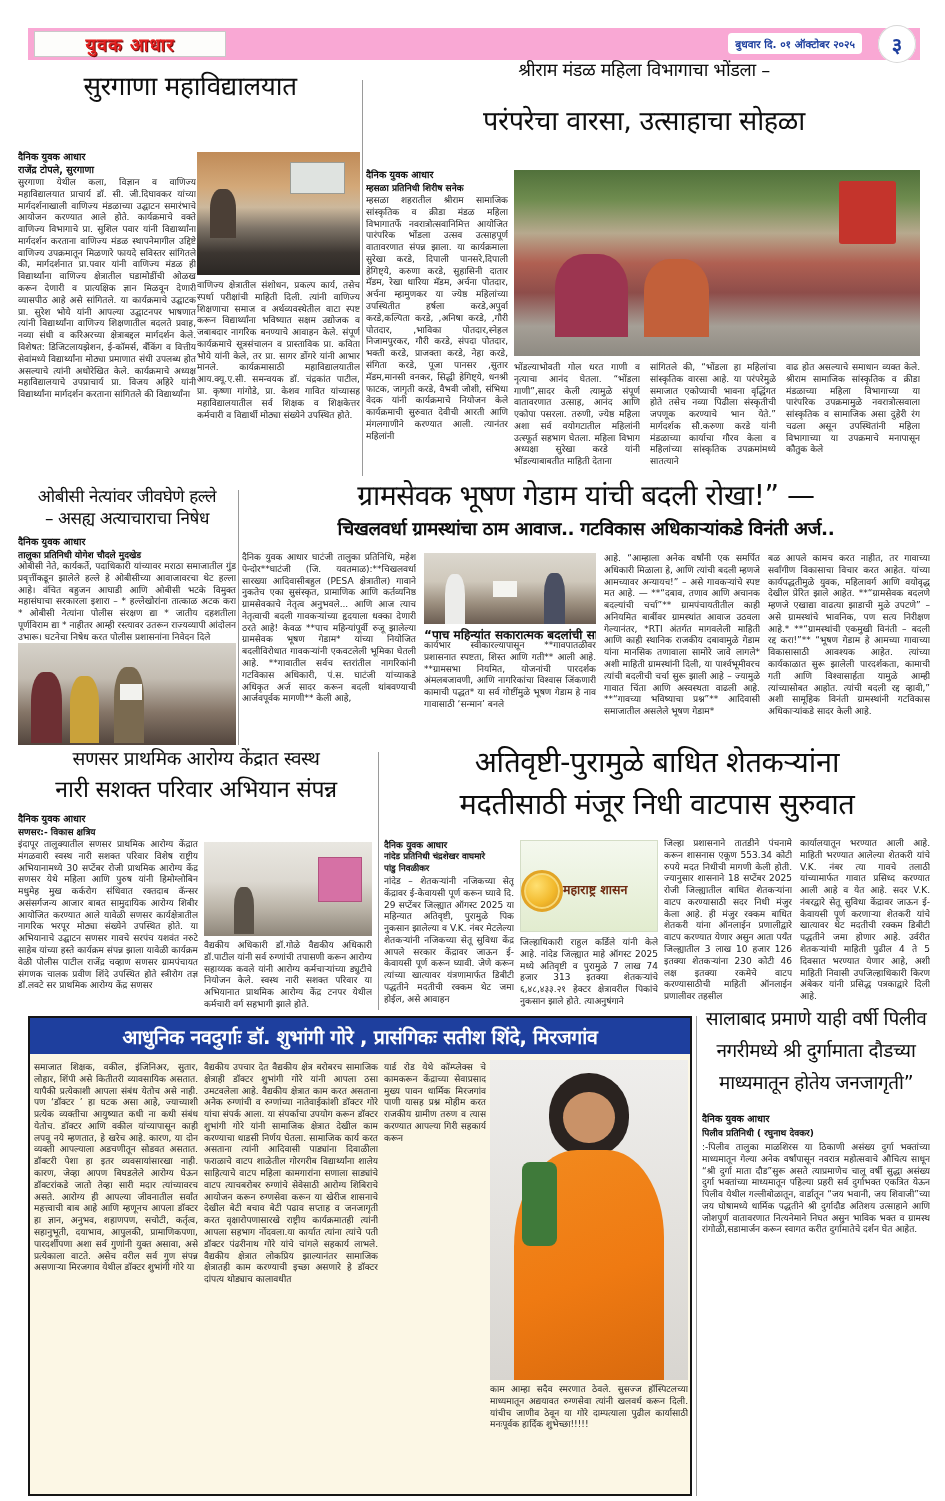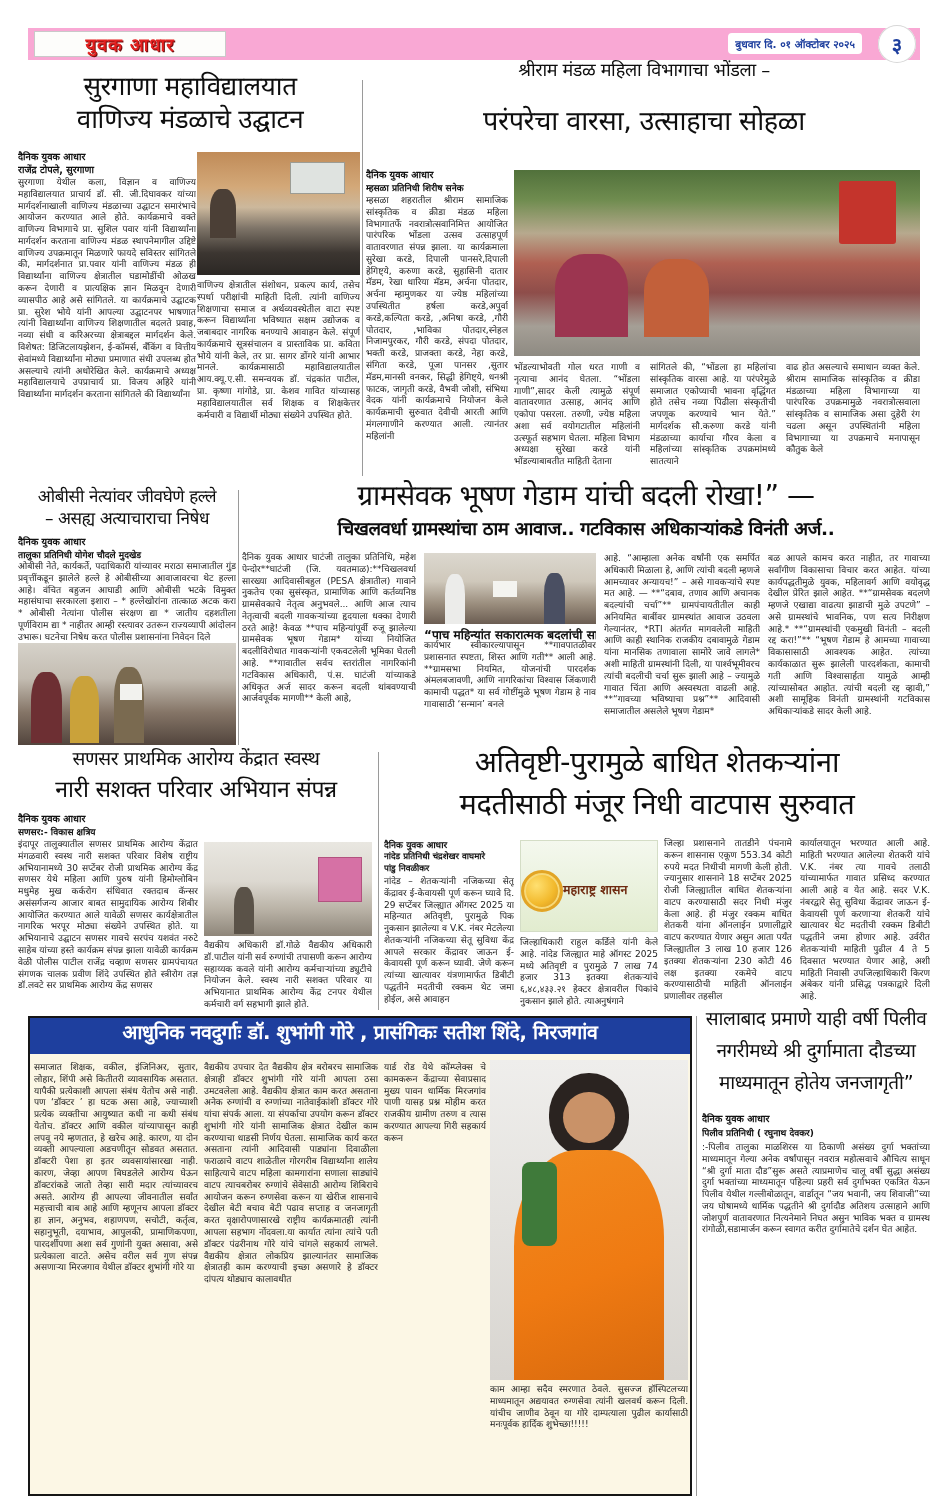--- a/index.html
+++ b/index.html
@@ -13,21 +13,21 @@
   .photo{position:absolute;overflow:hidden}
   .rule-v{position:absolute;width:1px;background:#9a9a9a}
   
   .topbar{position:absolute;left:28px;top:28px;width:892px;height:32px;background:#f9a8d4}
   .logo-patch{position:absolute;left:6px;top:3px;width:192px;height:26px;background:#fdfdfb;display:flex;align-items:center;justify-content:center;border:1px solid #c9c9c9}
   .logo-text{color:#e3201f;font-weight:800;font-size:18px;letter-spacing:1px;text-shadow:1px 1px 0 #6d0d0d}
   .date-pill{position:absolute;right:58px;top:5px;height:21px;background:#ffffff;border-radius:4px;display:flex;align-items:center;padding:0 7px;color:#1e3f9e;font-weight:700;font-size:10.5px}
   .page-circle{position:absolute;right:4px;top:-3px;width:38px;height:38px;background:#ffffff;border-radius:50%;display:flex;align-items:center;justify-content:center;color:#1e3f9e;font-weight:800;font-size:20px;box-shadow:0 0 0 1px #d7d7d7 inset}
   
   .feature-box{position:absolute;left:28px;top:1016px;width:664px;height:480px;border:2px solid #161616;background:#fcf7e5}
-  .feature-bar{position:absolute;left:0;top:0;width:100%;height:36px;background:#1e3f9e;display:flex;align-items:flex-start;justify-content:center}
+  .feature-bar{position:absolute;left:0;top:0;width:100%;height:36px;background:#1e3f9e;display:flex;align-items:center;justify-content:center}
   .feature-title{color:#ffffff;font-weight:800;font-size:19.5px;letter-spacing:-0.3px;white-space:nowrap}
   .seal-box{position:absolute;display:flex;flex-direction:row;align-items:center;justify-content:flex-start;background:linear-gradient(180deg,#f4f8ee 0%,#e2eccf 100%);border:1px solid #d4ddc6}
   .seal-circle{width:42px;height:42px;margin-top:9px;border-radius:50%;background:radial-gradient(circle at 35% 35%,#ffe071 0%,#f2b92c 55%,#cd8a1c 100%);border:3px solid #e2a425;box-shadow:0 0 0 2px #f7d877 inset}
   .seal-label{margin-top:7px;font-weight:800;font-size:12.5px;color:#6e2a10}
   .caption-strip{position:absolute;left:0;right:0;bottom:6px;text-align:center;color:#ffe9a8;font-weight:700;font-size:10.5px;line-height:1.45;text-shadow:1px 1px 2px #000}
   .photo-cap{font-size:12px;font-weight:700;color:#111;text-align:center;overflow:hidden;white-space:nowrap}
   .flag{position:absolute;width:0;height:0}
 </style>
 </head>
 <body>
@@ -36,21 +36,20 @@
 
   <div class="topbar">
     <div class="logo-patch">
       <span class="logo-text">युवक आधार</span>
     </div>
     <div class="date-pill">बुधवार दि. ०१ ऑक्टोबर २०२५</div>
     <div class="page-circle">३</div>
   </div>
 
   <div class="abs hl" style="left:18px;top:72px;width:344px;font-size:26px">सुरगाणा महाविद्यालयात</div>
-  <div class="abs hl" style="left:18px;top:105px;width:344px;font-size:26px">वाणिज्य मंडळाचे उद्घाटन</div>
   <div class="abs byline" style="left:18px;top:150px;width:180px">दैनिक युवक आधार</div>
   <div class="abs byline" style="left:18px;top:163px;width:180px">राजेंद्र टोपले, सुरगाणा</div>
   <div class="photo" style="left:197px;top:152px;width:163px;height:123px;background:linear-gradient(180deg,#c08b58 0%,#d3a878 28%,#ccb89c 45%,#7e7468 62%,#3c3631 82%,#2b2724 100%)">
     <div style="position:absolute;left:57%;top:8%;width:34%;height:26%;background:#dfe3e0;border:1px solid #9c9c94"></div>
     <div style="position:absolute;left:8%;top:30%;width:16%;height:40%;background:#4b3f36;border-radius:40% 40% 0 0"></div>
   </div>
   <div class="abs body-text" style="left:18px;top:177px;width:178px;height:300px">सुरगाणा येथील कला, विज्ञान व वाणिज्य महाविद्यालयात प्राचार्य डॉ. सी. जी.दिघावकर यांच्या मार्गदर्शनाखाली वाणिज्य मंडळाच्या उद्घाटन समारंभाचे आयोजन करण्यात आले होते. कार्यक्रमाचे वक्ते वाणिज्य विभागाचे प्रा. सुशिल पवार यांनी विद्यार्थ्यांना मार्गदर्शन करताना वाणिज्य मंडळ स्थापनेमागील उद्दिष्टे वाणिज्य उपक्रमातून मिळणारे फायदे सविस्तर सांगितले की, मार्गदर्शनात प्रा.पवार यांनी वाणिज्य मंडळ ही विद्यार्थ्यांना वाणिज्य क्षेत्रातील घडामोडींची ओळख करून देणारी व प्रात्यक्षिक ज्ञान मिळवून देणारी व्यासपीठ आहे असे सांगितले. या कार्यक्रमाचे उद्घाटक प्रा. सुरेश भोये यांनी आपल्या उद्घाटनपर भाषणात त्यांनी विद्यार्थ्यांना वाणिज्य शिक्षणातील बदलते प्रवाह, नव्या संधी व करिअरच्या क्षेत्राबद्दल मार्गदर्शन केले. विशेषत: डिजिटलायझेशन, ई-कॉमर्स, बँकिंग व वित्तीय सेवांमध्ये विद्यार्थ्यांना मोठ्या प्रमाणात संधी उपलब्ध होत असल्याचे त्यांनी अधोरेखित केले. कार्यक्रमाचे अध्यक्ष महाविद्यालयाचे उपप्राचार्य प्रा. विजय अहिरे यांनी विद्यार्थ्यांना मार्गदर्शन करताना सांगितले की विद्यार्थ्यांना</div>
   <div class="abs body-text" style="left:197px;top:280px;width:163px;height:197px">वाणिज्य क्षेत्रातील संशोधन, प्रकल्प कार्य, तसेच स्पर्धा परीक्षांची माहिती दिली. त्यांनी वाणिज्य शिक्षणाचा समाज व अर्थव्यवस्थेतील वाटा स्पष्ट करून विद्यार्थ्यांना भविष्यात सक्षम उद्योजक व जबाबदार नागरिक बनण्याचे आवाहन केले. संपूर्ण कार्यक्रमाचे सूत्रसंचालन व प्रास्ताविक प्रा. कविता भोये यांनी केले, तर प्रा. सागर डोंगरे यांनी आभार मानले. कार्यक्रमासाठी महाविद्यालयातील आय.क्यू.ए.सी. समन्वयक डॉ. चंद्रकांत पाटील, प्रा. कृष्णा गांगोडे, प्रा. केशव गावित यांच्यासह महाविद्यालयातील सर्व शिक्षक व शिक्षकेत्तर कर्मचारी व विद्यार्थी मोठ्या संख्येने उपस्थित होते.</div>
 
   <div class="rule-v" style="left:362px;top:80px;height:396px"></div>

